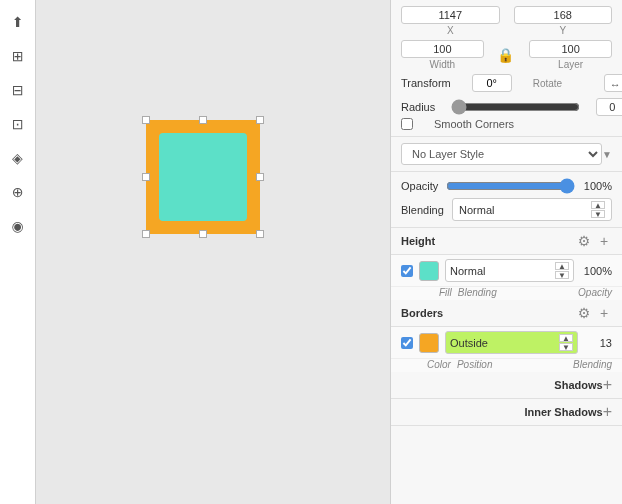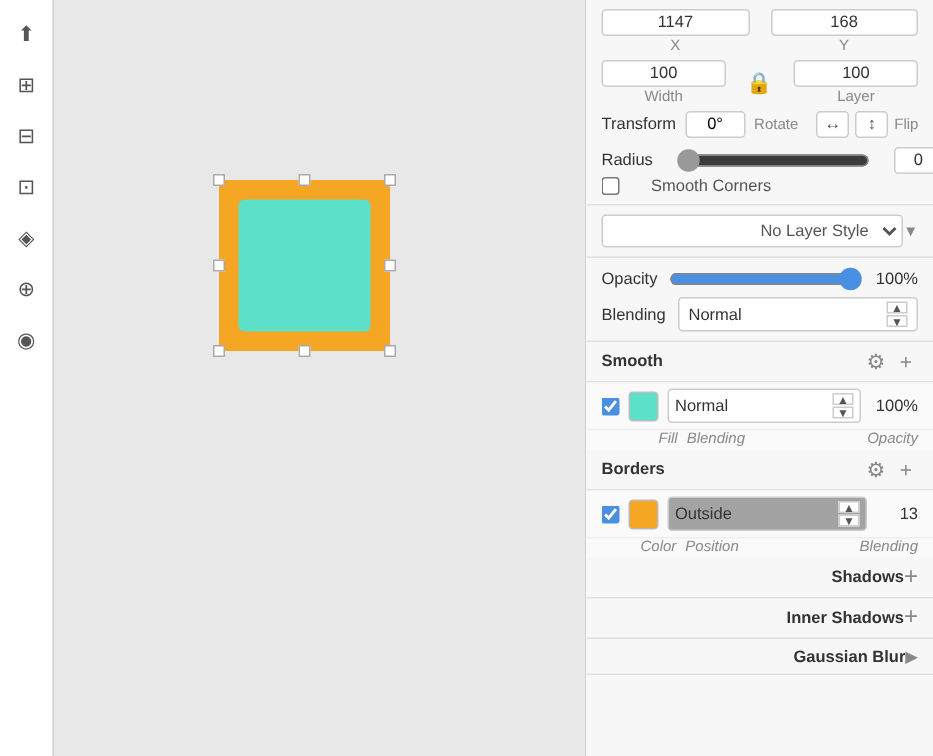--- a/index.html
+++ b/index.html
@@ -123,21 +123,21 @@
       text-align: center;
       font-size: 11px;
       width: 100%;
       color: #333;
     }
 
     
     .transform-row {
       display: flex;
       align-items: center;
-      gap: 6px;
+      gap: 21px;
       margin-bottom: 2px;
     }
     .rotate-input {
       background: white;
       border: 1px solid #ccc;
       border-radius: 3px;
       padding: 2px 4px;
       font-size: 11px;
       width: 40px;
       text-align: center;
@@ -200,21 +200,20 @@
       justify-content: space-between;
     }
     .layer-style-select {
       flex: 1;
       background: white;
       border: 1px solid #ccc;
       border-radius: 3px;
       padding: 3px 6px;
       font-size: 11px;
       color: #555;
-      text-align: right;
     }
     .chevron-icon { color: #888; font-size: 10px; }
 
     
     .opacity-row {
       display: flex;
       align-items: center;
       gap: 6px;
       margin-bottom: 4px;
     }
@@ -457,21 +456,21 @@
         <span style="flex:1;font-size:11px;color:#333;">Normal</span>
         <div class="blending-stepper">
           <div class="stepper-btn">▲</div>
           <div class="stepper-btn">▼</div>
         </div>
       </div>
     </div>
   </div>
 
   <div class="section-header">
-    <span class="section-title">Smooth</span>
+    <span class="section-title">Height</span>
     <div class="section-actions">
       <div class="section-action-btn">⚙</div>
       <div class="section-action-btn">+</div>
     </div>
   </div>
   <div class="fill-row">
     <input type="checkbox" class="fill-checkbox" checked="" style="">
     <div class="color-swatch" style="background:#5CE0C8;"></div>
     <div style="flex:1;background:white;border:1px solid #ccc;border-radius:3px;display:flex;align-items:center;padding:2px 4px;">
       <span style="flex:1;font-size:11px;color:#333;">Normal</span>
@@ -491,21 +490,21 @@
   <div class="section-header">
     <span class="section-title">Borders</span>
     <div class="section-actions">
       <div class="section-action-btn">⚙</div>
       <div class="section-action-btn">+</div>
     </div>
   </div>
   <div class="border-row">
     <input type="checkbox" class="border-checkbox" checked="" style="">
     <div class="color-swatch" style="background:#F5A623;"></div>
-    <div style="flex:1;background:#a3a3a3;border:1px solid #ccc;border-radius:3px;display:flex;align-items:center;padding:2px 4px;">
+    <div style="flex:1;background:#bef264;border:1px solid #ccc;border-radius:3px;display:flex;align-items:center;padding:2px 4px;">
       <span style="flex:1;font-size:11px;color:#333;">Outside</span>
       <div class="fill-stepper">
         <div class="stepper-btn">▲</div>
         <div class="stepper-btn">▼</div>
       </div>
     </div>
     <div class="border-thickness">13</div>
   </div>
   <div class="fill-col-labels">
     <span style="margin-left:26px;font-size:10px;color:#888;">Color</span>
@@ -516,18 +515,14 @@
   <div class="plain-section">
     <span class="plain-section-title">Shadows</span>
     <span class="add-btn">+</span>
   </div>
 
   <div class="plain-section">
     <span class="plain-section-title">Inner Shadows</span>
     <span class="add-btn">+</span>
   </div>
 
-  <div class="plain-section">
-    <span class="plain-section-title">Gaussian Blur</span>
-    <span style="color:#888;font-size:11px;cursor:pointer;">▶</span>
-  </div>
 
 </div>
 
 </body></html>

